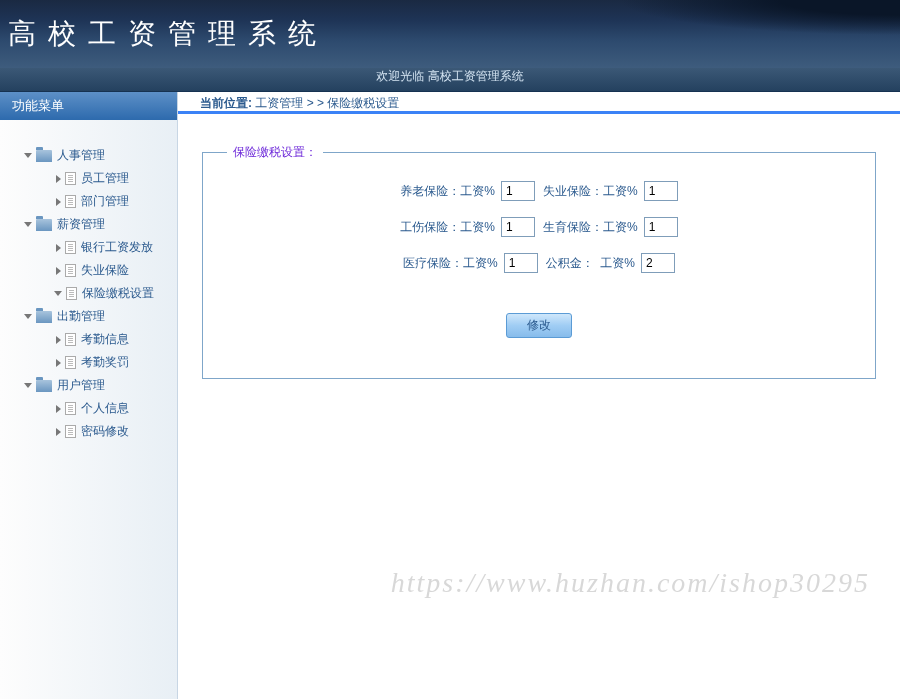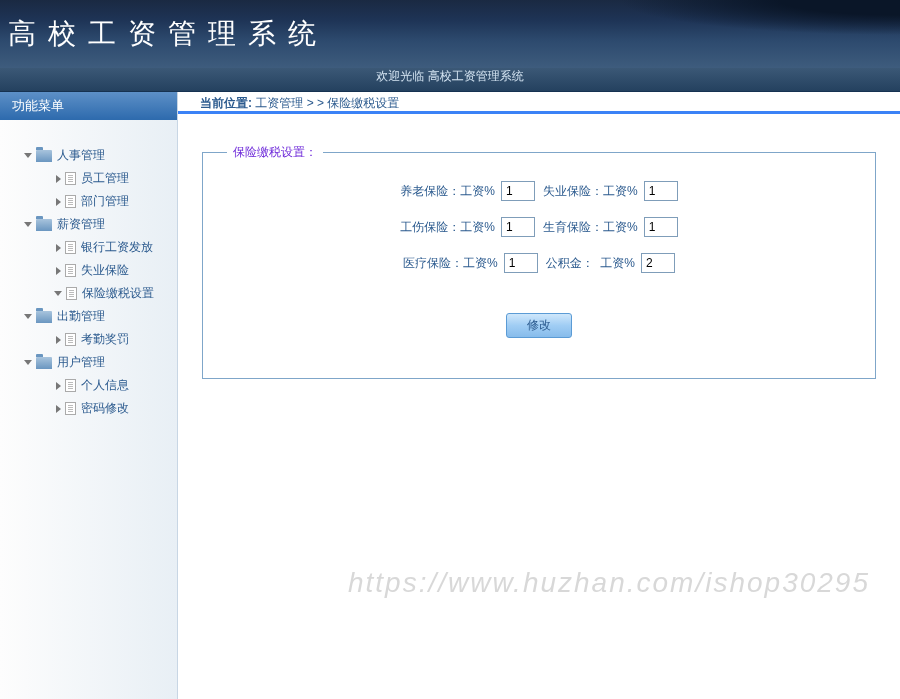--- a/index.html
+++ b/index.html
@@ -210,21 +210,21 @@
       cursor: pointer;
       font-size: 12px;
     }
     .watermark {
       position: absolute;
       bottom: 100px;
       right: 30px;
       font-size: 28px;
       font-style: italic;
       color: rgba(100,100,100,0.25);
-      font-family: Liberation Sans, sans-serif;
+      font-family: Liberation Serif, serif;
       letter-spacing: 2px;
       pointer-events: none;
     }
   </style>
 </head>
 <body>
 
 <div class="header">
   <div class="header-curve"></div>
   <div class="header-title">高校工资管理系统</div>
@@ -273,20 +273,25 @@
       <div class="tree-item lvl2">
         <span class="toggle exp"></span>
         <span class="page-icon"></span>
         <span>保险缴税设置</span>
       </div>
 
       <div class="tree-item lvl1">
         <span class="toggle exp"></span>
         <span class="folder-icon"></span>
         <span>出勤管理</span>
+      </div>
+      <div class="tree-item lvl2">
+        <span class="toggle col"></span>
+        <span class="page-icon"></span>
+        <span>考勤信息</span>
       </div>
       <div class="tree-item lvl2">
         <span class="toggle col"></span>
         <span class="page-icon"></span>
         <span>考勤奖罚</span>
       </div>
 
       <div class="tree-item lvl1">
         <span class="toggle exp"></span>
         <span class="folder-icon"></span>

